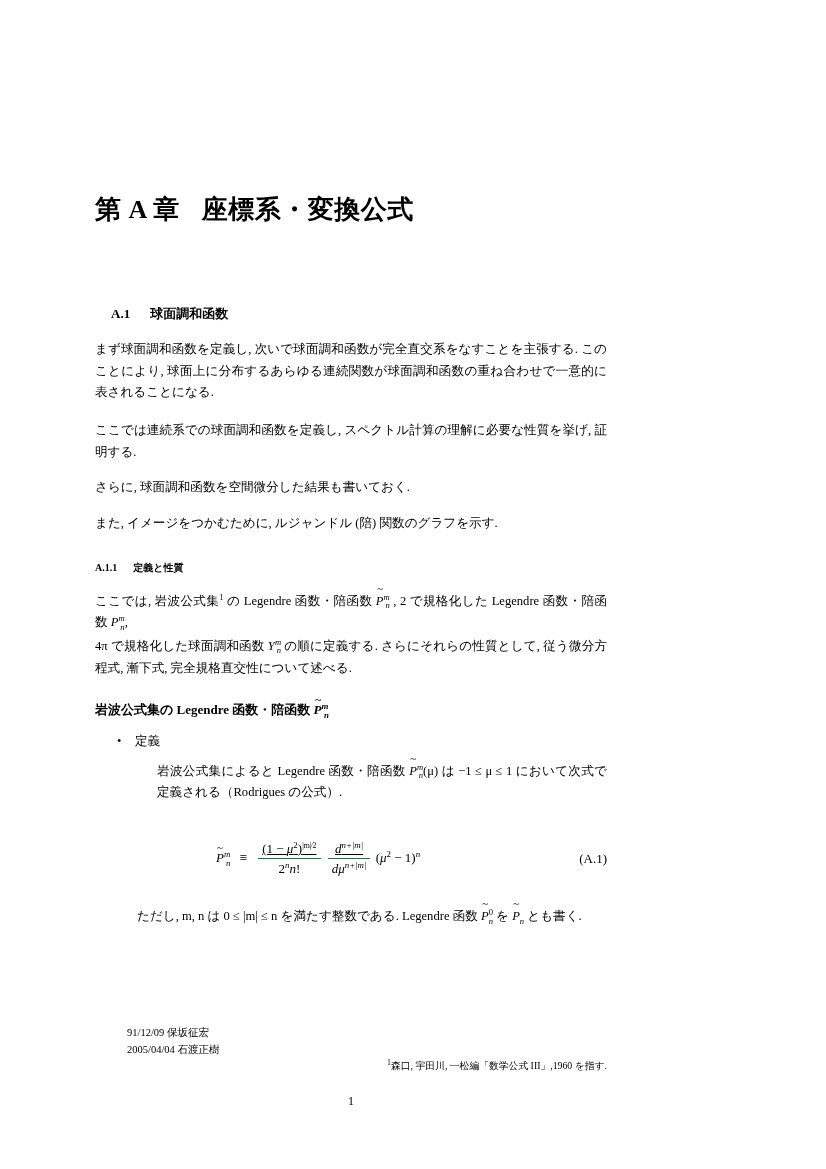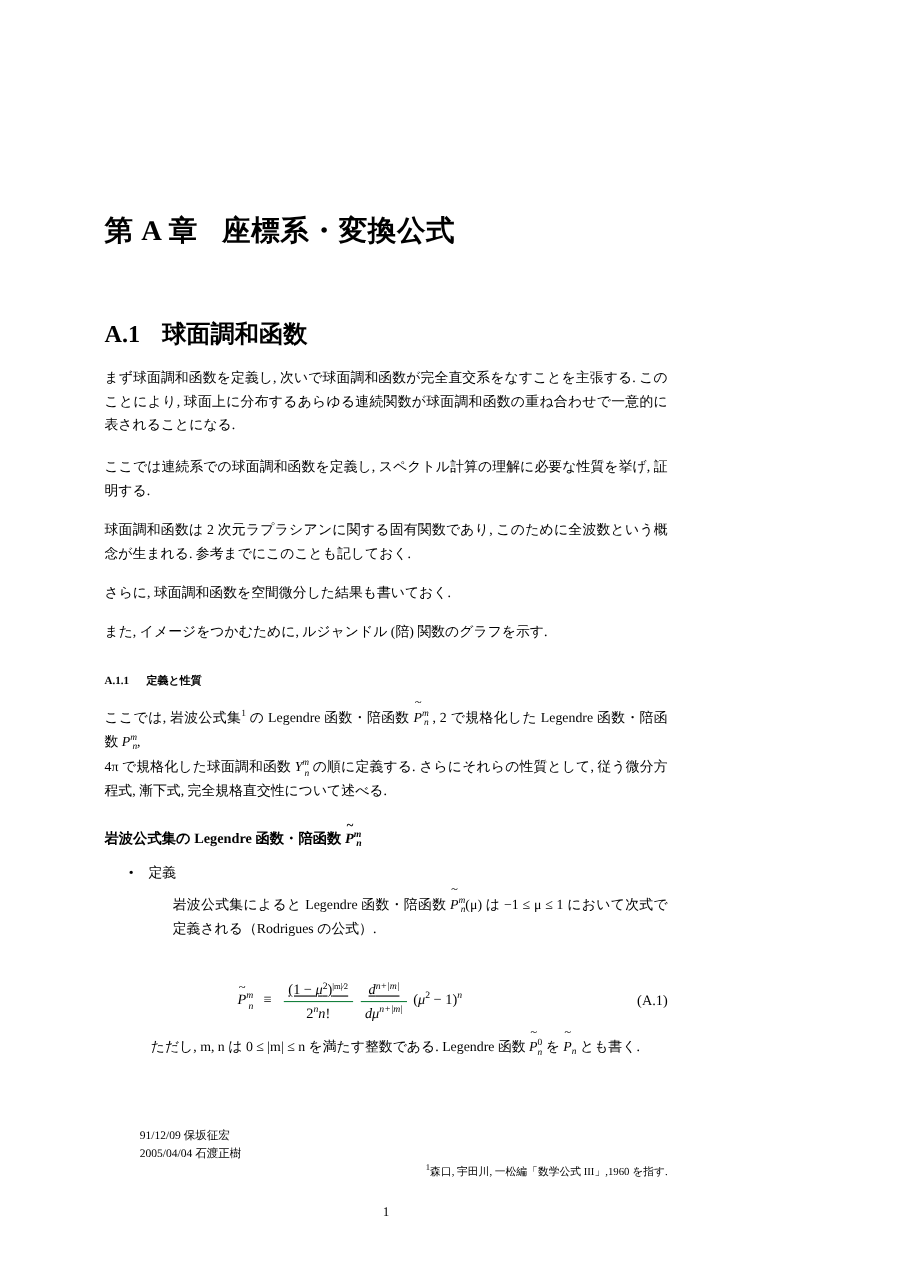--- a/index.html
+++ b/index.html
@@ -27,23 +27,23 @@
     font-weight: bold;
     margin: 0;
     padding-top: 192px;
     letter-spacing: 0.5px;
   }
   .chapter-title .chap-gap {
     display: inline-block;
     width: 22px;
   }
   .section-title {
-    font-size: 22px;
-    font-weight: bold;
-    margin: 0;
+    font-size: 13px;
+    font-weight: bold;
+    margin: 16px;
     padding-top: 62px;
   }
   .section-title .num-gap {
     display: inline-block;
     width: 20px;
   }
   .subsection-title {
     font-size: 10px;
     font-weight: bold;
     margin: 0;
@@ -146,21 +146,21 @@
   .ov::before {
     content: "~";
     position: absolute;
     top: -0.72em;
     left: 50%;
     transform: translateX(-50%) scaleX(1.05);
     font-size: 0.85em;
     line-height: 1;
   }
   .sub-para-indent {
-    margin: 12px 0 0 42px;
+    margin: 28px 0 0 42px;
     font-size: 12.6px;
     line-height: 1.72;
   }
   .footnote-area {
     position: absolute;
     left: 105px;
     right: 95px;
     bottom: 96px;
     font-size: 10.5px;
     line-height: 1.55;
@@ -193,21 +193,20 @@
   <h1 class="chapter-title">
     <span>第 A 章</span><span class="chap-gap"></span><span>座標系・変換公式</span>
   </h1>
 
   <h2 class="section-title">
     <span>A.1</span><span class="num-gap"></span><span>球面調和函数</span>
   </h2>
 
   <p class="body-text">まず球面調和函数を定義し, 次いで球面調和函数が完全直交系をなすことを主張する. このことにより, 球面上に分布するあらゆる連続関数が球面調和函数の重ね合わせで一意的に表されることになる.</p>
   <p class="body-text first-after-head">ここでは連続系での球面調和函数を定義し, スペクトル計算の理解に必要な性質を挙げ, 証明する.</p>
-  <p class="body-text">球面調和函数は 2 次元ラプラシアンに関する固有関数であり, このために全波数という概念が生まれる. 参考までにこのことも記しておく.</p>
   <p class="body-text">さらに, 球面調和函数を空間微分した結果も書いておく.</p>
 
 
   <p class="body-text">また, イメージをつかむために, ルジャンドル (陪) 関数のグラフを示す.</p>
 
   <h3 class="subsection-title">
     <span>A.1.1</span><span class="num-gap"></span><span>定義と性質</span>
   </h3>
 
   <p class="body-text first-after-head"><span>ここでは, 岩波公式集</span><sup>1</sup><span> の Legendre 函数・陪函数 </span><span class="nowrap"><span class="ov mi">P</span><sup class="mi">m</sup><sub class="mi" style="margin-left:-0.5em">n</sub></span><span> , 2 で規格化した Legendre 函数・陪函数 </span><span class="nowrap"><span class="mi">P</span><sup class="mi">m</sup><sub class="mi" style="margin-left:-0.5em">n</sub></span><span>,</span>

